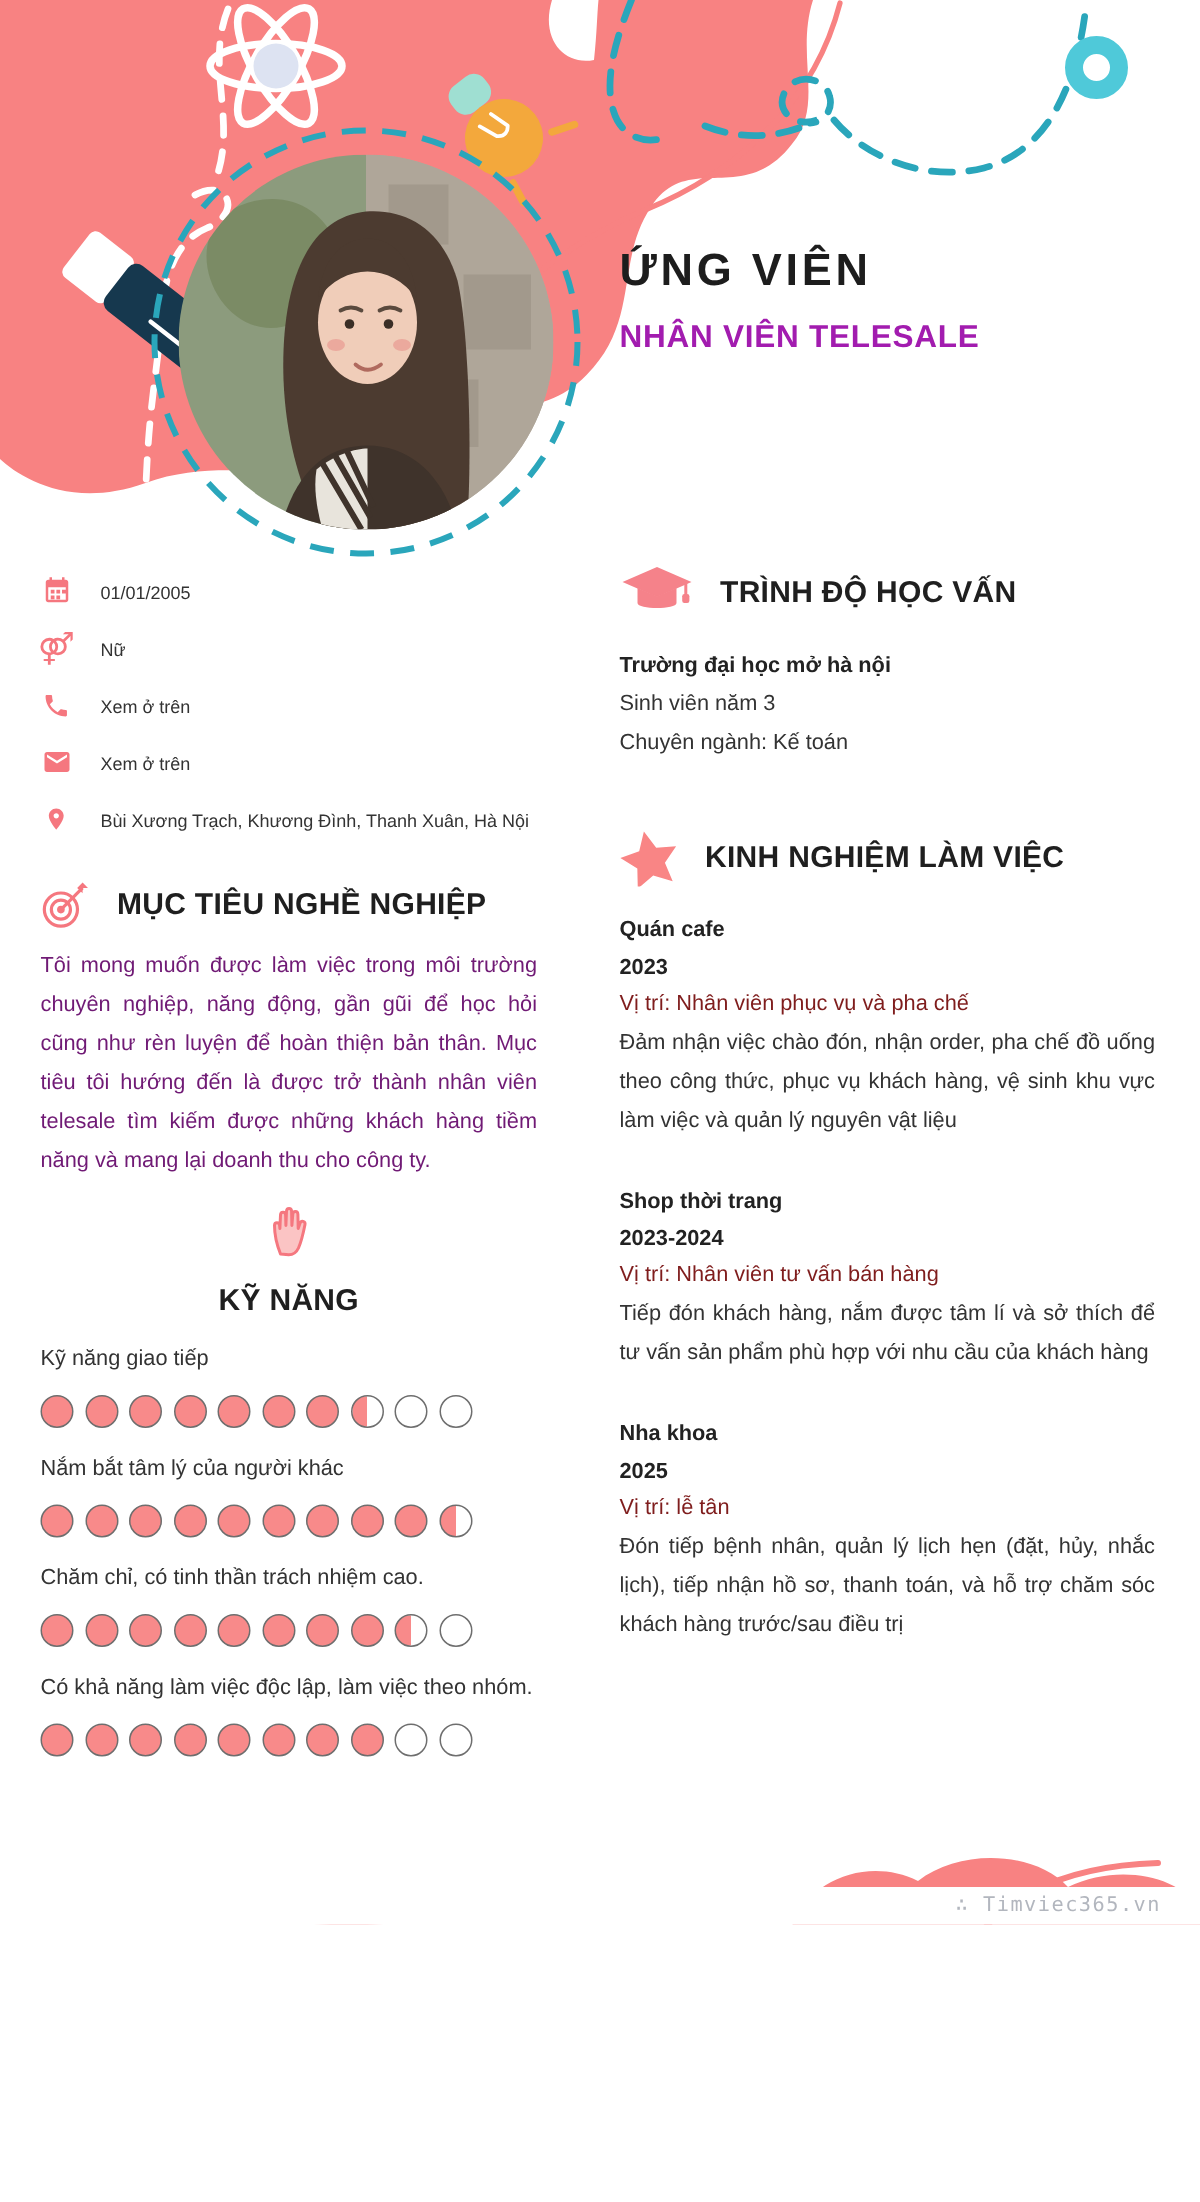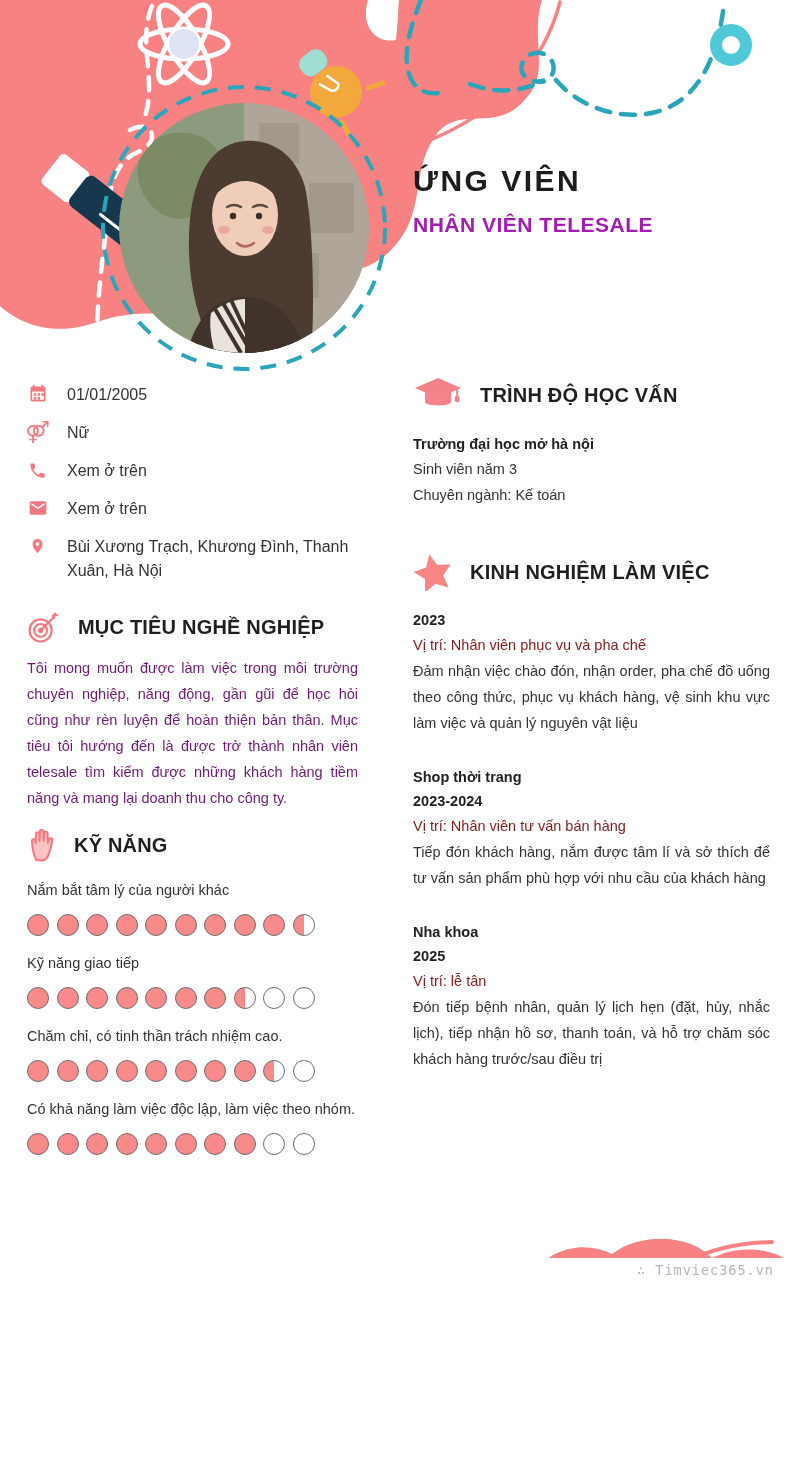--- a/index.html
+++ b/index.html
@@ -22,32 +22,32 @@
   .name { font-size:30px; font-weight:bold; letter-spacing:2.5px; color:#1d1d1d; }
   .subtitle { margin-top:15px; font-size:21px; letter-spacing:.5px; color:#a21caf;font-weight:bold; }
 
   
   .left-col  { position:absolute; left:27px;  top:383px; width:331px; }
   .right-col { position:absolute; left:413px; top:377px; width:357px; }
 
   
   .contact-row { display:flex; align-items:flex-start; gap:19px; margin-bottom:14px; min-height:24px; }
   .contact-row .cicon { width:21px; height:22px; flex:0 0 21px; display:flex; align-items:center; justify-content:center; }
-  .contact-row .cval { font-size:16px; color:#333; line-height:24px; max-width:288px; }
+  .contact-row .cval { font-size:12px; color:#333; line-height:24px; max-width:288px; }
   .gender-glyph { font-family:"DejaVu Sans", sans-serif; font-size:21px; color:#F5777F; font-weight:bold; line-height:20px; }
 
   
   .sec-head { display:flex; align-items:center; gap:17px; }
   .sec-head .hicon { flex:0 0 auto; display:flex; align-items:center; }
   .sec-head h2 { font-size:20px; font-weight:bold; color:#1f1f1f; letter-spacing:.2px; }
 
   .objective-head { margin-top:27px; }
   .objective-body { margin-top:11px; font-size:14.5px; line-height:26px; color:#701a75; text-align:justify; }
 
-  .skills-head { margin-top:16px; }
+  .skills-head { margin-top:16px;flex-direction:column; }
   .skill-label { margin-top:15px; margin-bottom:11px; font-size:14.5px; line-height:25px; color:#333; text-align:justify; }
   .dots { display:flex; gap:7.5px; }
   .dot { width:22px; height:22px; border-radius:50%; border:1.5px solid #6e6e6e; background:#fff; }
   .dot.full { background:#F88A8A; }
   .dot.half { background:linear-gradient(90deg,#F88A8A 50%,#fff 50%); }
 
   
   .edu-block { margin-top:18px; }
   .edu-school { font-size:14.5px; font-weight:bold; color:#222; line-height:26px; }
   .edu-line { font-size:14.5px; color:#333; line-height:25.5px; }
@@ -235,47 +235,47 @@
       <div class="sec-head skills-head">
         <span class="hicon">
           <svg width="30" height="36" viewBox="0 0 30 36" fill="#FBC4C4" stroke="#F5777F" stroke-width="2" stroke-linejoin="round">
             <path d="M9,33 C7,28 5,20 5,14 C5,11.5 8.2,11.5 8.4,14 L8.6,16 L9,7 C9.1,4.5 12.3,4.5 12.4,7 L12.6,14 L13,4.5 C13.1,2 16.3,2 16.4,4.5 L16.6,14 L17.2,6.5 C17.4,4 20.5,4 20.6,6.5 L20.8,16 L22,12.5 C22.8,10.3 25.8,11 25.3,13.5 C24.3,18.5 23,24.5 21,29 C19.6,32 17.5,33.5 14.5,33.5 Z"></path>
           </svg>
         </span>
         <h2>KỸ NĂNG</h2>
       </div>
 
       <div>
+        <div class="skill-label">Kỹ năng giao tiếp</div>
+        <div class="dots">
+            <span class="dot full"></span>
+            <span class="dot full"></span>
+            <span class="dot full"></span>
+            <span class="dot full"></span>
+            <span class="dot full"></span>
+            <span class="dot full"></span>
+            <span class="dot full"></span>
+            <span class="dot half"></span>
+            <span class="dot"></span>
+            <span class="dot"></span>
+          </div>
+      </div>
+      <div>
         <div class="skill-label">Nắm bắt tâm lý của người khác</div>
         <div class="dots">
             <span class="dot full"></span>
             <span class="dot full"></span>
             <span class="dot full"></span>
             <span class="dot full"></span>
             <span class="dot full"></span>
             <span class="dot full"></span>
             <span class="dot full"></span>
             <span class="dot full"></span>
             <span class="dot full"></span>
             <span class="dot half"></span>
-          </div>
-      </div>
-      <div>
-        <div class="skill-label">Kỹ năng giao tiếp</div>
-        <div class="dots">
-            <span class="dot full"></span>
-            <span class="dot full"></span>
-            <span class="dot full"></span>
-            <span class="dot full"></span>
-            <span class="dot full"></span>
-            <span class="dot full"></span>
-            <span class="dot full"></span>
-            <span class="dot half"></span>
-            <span class="dot"></span>
-            <span class="dot"></span>
           </div>
       </div>
       <div>
         <div class="skill-label">Chăm chỉ, có tinh thần trách nhiệm cao.</div>
         <div class="dots">
             <span class="dot full"></span>
             <span class="dot full"></span>
             <span class="dot full"></span>
             <span class="dot full"></span>
             <span class="dot full"></span>
@@ -325,20 +325,21 @@
       <div class="sec-head exp-head">
         <span class="hicon">
           <svg width="40" height="38" viewBox="0 0 40 38" fill="#F98585">
             <polygon points="20,1 25.8,13.2 39,15 29.4,24.2 31.9,37.4 20,30.9 8.1,37.4 10.6,24.2 1,15 14.2,13.2" transform="rotate(-12 20 19)"></polygon>
           </svg>
         </span>
         <h2>KINH NGHIỆM LÀM VIỆC</h2>
       </div>
 
       <div class="job">
+        <div class="job-company">Quán cafe</div>
         <div class="job-period">2023</div>
         <div class="job-position">Vị trí: Nhân viên phục vụ và pha chế</div>
         <div class="job-desc">Đảm nhận việc chào đón, nhận order, pha chế đồ uống theo công thức, phục vụ khách hàng, vệ sinh khu vực làm việc và quản lý nguyên vật liệu</div>
       </div>
 
       <div class="job">
         <div class="job-company">Shop thời trang</div>
         <div class="job-period">2023-2024</div>
         <div class="job-position">Vị trí: Nhân viên tư vấn bán hàng</div>
         <div class="job-desc">Tiếp đón khách hàng, nắm được tâm lí và sở thích để tư vấn sản phẩm phù hợp với nhu cầu của khách hàng</div>

